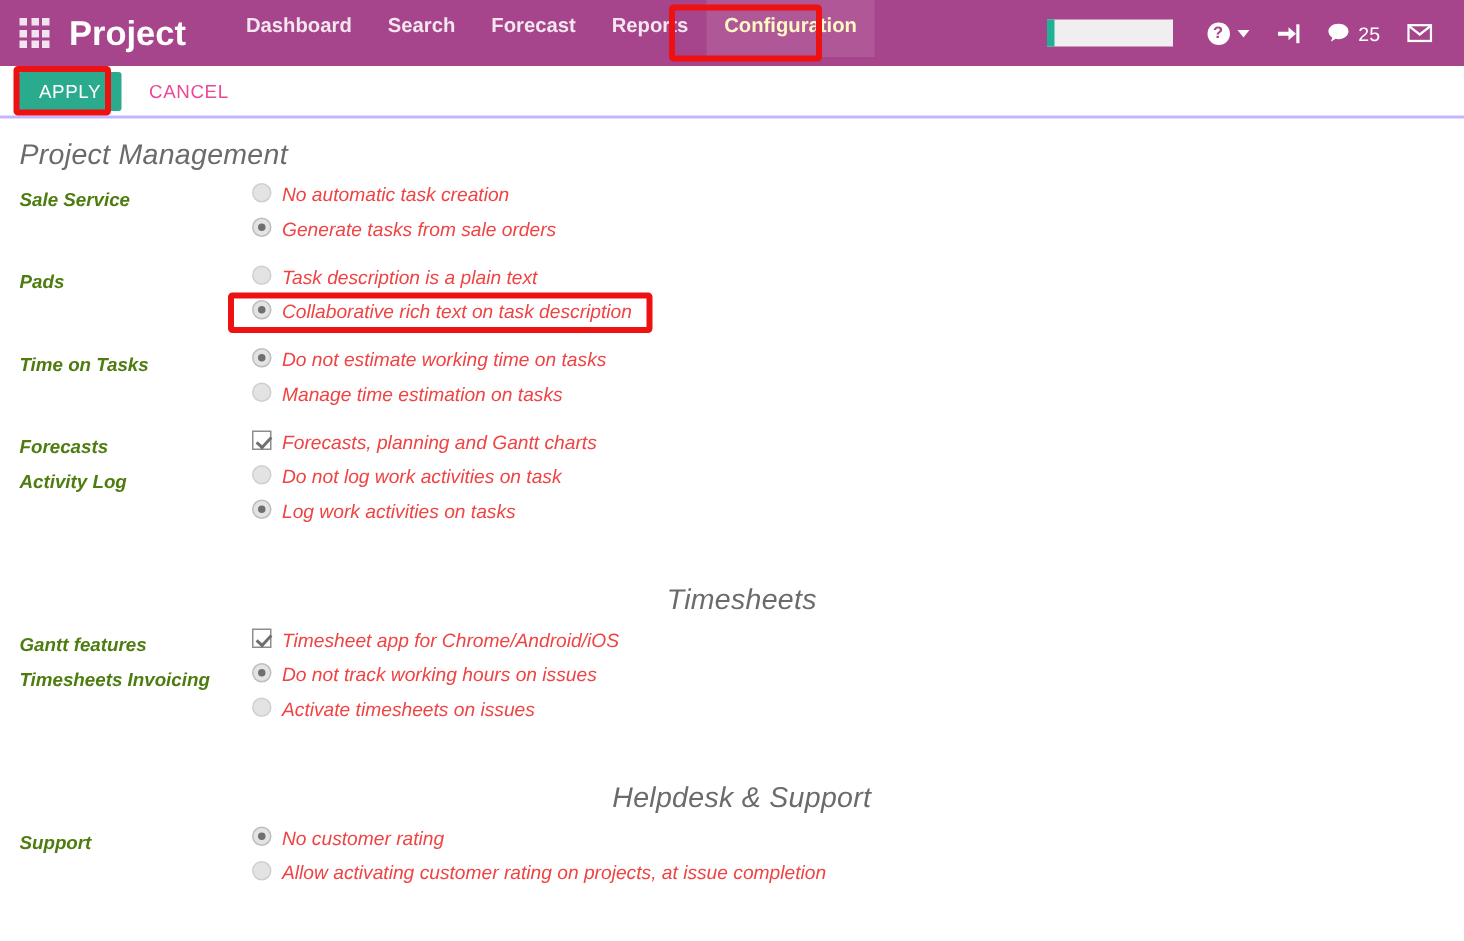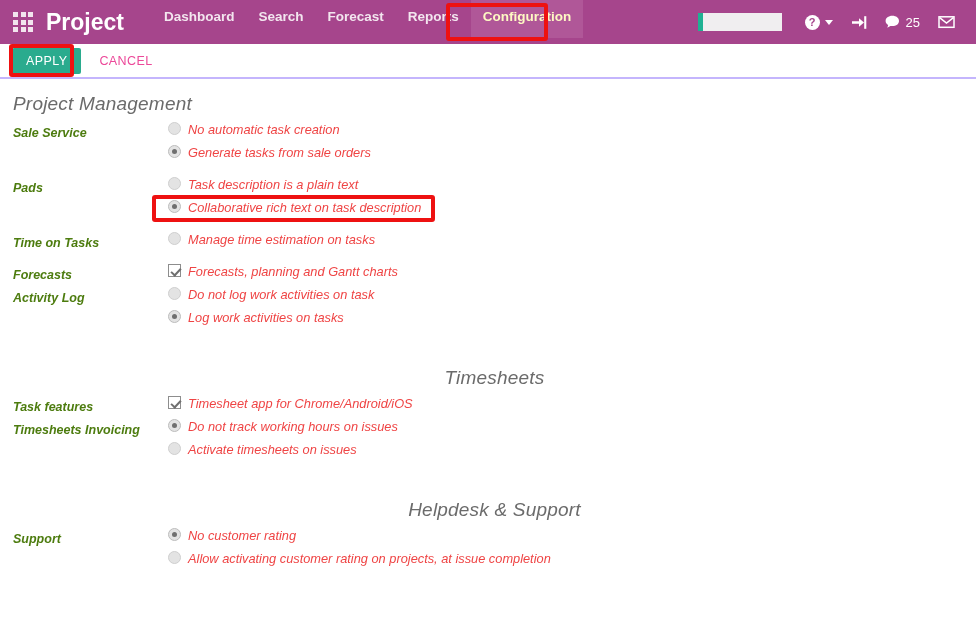--- a/index.html
+++ b/index.html
@@ -331,20 +331,24 @@
             <span class="radio checked"></span>
             <span class="opt-label">Collaborative rich text on task description</span>
           </label>
         </div>
       </div>
       <div class="gap-sm"></div>
       <div class="row">
         <div class="row-label">Time on Tasks</div>
         <div class="options">
           <label class="opt">
+            <span class="radio checked"></span>
+            <span class="opt-label">Do not estimate working time on tasks</span>
+          </label>
+          <label class="opt">
             <span class="radio"></span>
             <span class="opt-label">Manage time estimation on tasks</span>
           </label>
         </div>
       </div>
       <div class="gap-sm"></div>
       <div class="row">
         <div class="row-label">Forecasts</div>
         <div class="options">
           <label class="opt">
@@ -361,21 +365,21 @@
             <span class="opt-label">Do not log work activities on task</span>
           </label>
           <label class="opt">
             <span class="radio checked"></span>
             <span class="opt-label">Log work activities on tasks</span>
           </label>
         </div>
       </div>
       <div class="section-title spaced">Timesheets</div>
       <div class="row">
-        <div class="row-label">Task features</div>
+        <div class="row-label">Gantt features</div>
         <div class="options">
           <label class="opt">
             <span class="checkbox checked"></span>
             <span class="opt-label">Timesheet app for Chrome/Android/iOS</span>
           </label>
         </div>
       </div>
       <div class="row">
         <div class="row-label">Timesheets Invoicing</div>
         <div class="options">

